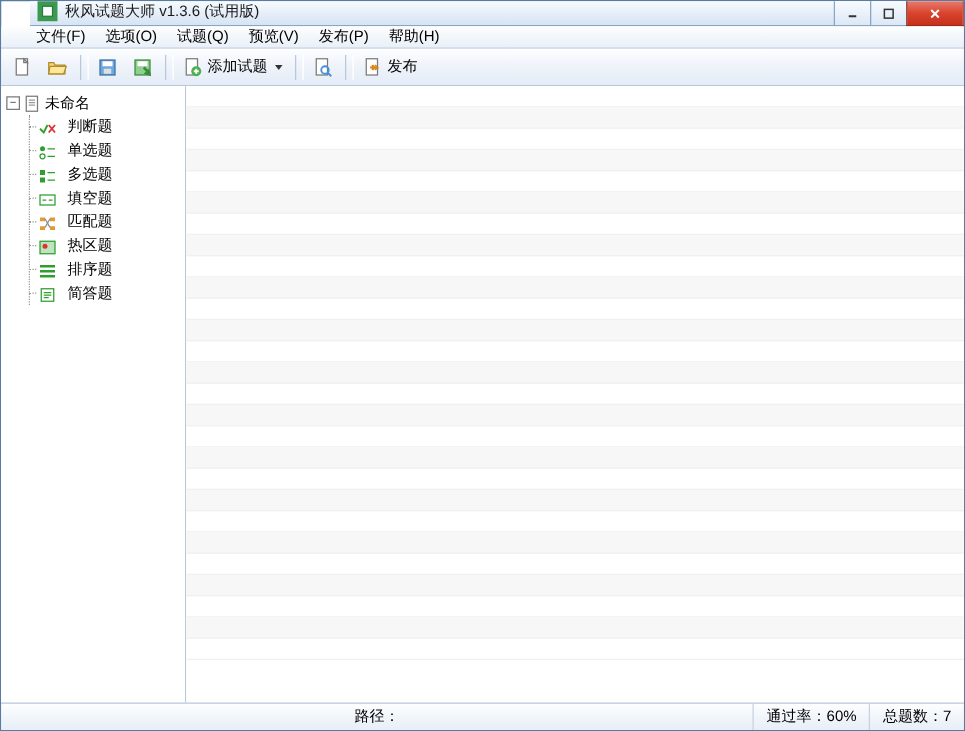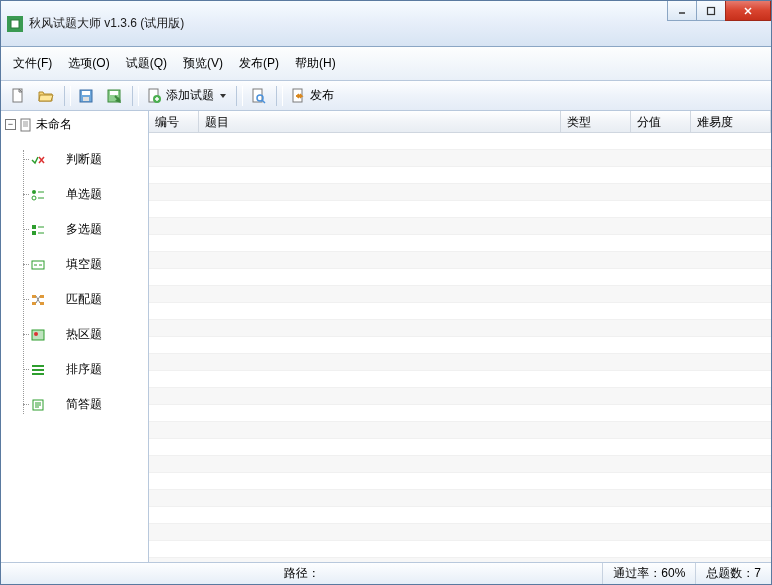--- a/index.html
+++ b/index.html
@@ -1,39 +1,39 @@
 <!DOCTYPE html>
 <html><head>
 <meta charset="utf-8">
 <style>
   * { box-sizing: border-box; }
   html, body { margin: 0; padding: 0; font-family: "Microsoft YaHei", "SimSun", Tahoma, sans-serif; font-size: 12px; background: #d9e4f1; }
   .window { width: 772px; height: 585px; background: #ffffff; border: 1px solid #5a7aa0; position: relative; display: flex; flex-direction: column; }
-  .titlebar { height: 46px; background: linear-gradient(to bottom, #f6fbff 0%, #e6eef9 50%, #d7e4f3 100%); display: flex; align-items: center; padding: 0 0 0 6px; border-bottom: 1px solid #8ba6c4; }
+  .titlebar { height: 20px; background: linear-gradient(to bottom, #f6fbff 0%, #e6eef9 50%, #d7e4f3 100%); display: flex; align-items: flex-start; padding: 0 0 0 6px; border-bottom: 1px solid #8ba6c4; margin-left: 23px; }
   .titlebar .app-icon { width: 16px; height: 16px; background: #3a9a52; margin-right: 6px; display:flex; align-items:center; justify-content:center; color:#fff; font-size:10px; }
   .titlebar .title-text { flex: 1; color: #1a1a1a; }
   .win-controls { display: flex; height: 100%; }
   .win-btn { width: 30px; height: 20px; margin-top: 0; display: flex; align-items: center; justify-content: center; border: 1px solid #8ba6c4; border-top:none; background: linear-gradient(to bottom,#f8fbfe,#dce8f5); margin-left:-1px;}
   .win-btn.minimize svg, .win-btn.maximize svg { width:10px; height:10px; }
   .win-btn.close { background: linear-gradient(to bottom, #e67a6d 0%, #d9442f 50%, #c7301b 100%); border-color:#a02818; width:46px;}
   .win-btn.close svg { width:10px; height:10px; }
-  .menubar { height: 34px; background: linear-gradient(to bottom,#fdfefe,#e9f0f8); border-bottom: 1px solid #b8c8dc; display: flex; align-items: center; padding: 0 4px; }
+  .menubar { height: 18px; background: linear-gradient(to bottom,#fdfefe,#e9f0f8); border-bottom: 1px solid #b8c8dc; display: flex; align-items: center; padding: 0 20px; }
   .menu-item { padding: 2px 8px; color: #000; cursor: default; }
   .toolbar { height: 30px; background: linear-gradient(to bottom,#fdfeff,#eef3fa 50%,#e4ecf6); border-bottom: 1px solid #b8c8dc; display: flex; align-items: center; padding: 0 4px; gap: 2px; }
   .tool-btn { height: 24px; min-width: 24px; display: flex; align-items: center; justify-content: flex-end; padding: 0 4px; border: 1px solid transparent; border-radius: 3px; cursor: default; gap:4px;}
   .tool-sep { width: 1px; height: 20px; background: #b8c8dc; margin: 0 3px; }
   .tool-sep2 { width:1px; height:20px; background:#fff; }
   .tool-btn .caret { width:0;height:0;border-left:3px solid transparent;border-right:3px solid transparent;border-top:4px solid #333; margin-left:2px;}
   .body-area { flex: 1; display: flex; min-height: 0; background: #fff; }
   .sidebar { width: 148px; border-right: 1px solid #b8c8dc; background: #ffffff; overflow: auto; padding: 4px 2px; }
   .tree-root { display:flex; align-items:center; gap:2px; padding:1px 2px;}
   .tree-root .expander { width:11px;height:11px;border:1px solid #7a7a7a;display:flex;align-items:center;justify-content:center;font-size:9px;line-height:1;color:#333;background:#fff;}
   .tree-root .node-icon { width:16px;height:14px;display:flex;align-items:center;justify-content:center; }
   .tree-children { margin-left: 20px; border-left:1px dotted #999; padding-left:0;}
-  .tree-child { display:flex; align-items:center; gap:20px; padding:1px 2px 1px 6px; position:relative;margin-top:16px;}
+  .tree-child { display:flex; align-items:flex-end; gap:8px; padding:1px 2px 1px 6px; position:relative;}
   .tree-child::before { content:""; position:absolute; left:-1px; top:9px; width:6px; border-top:1px dotted #999;}
   .tree-child .child-icon { width:16px; height:14px; display:flex; align-items:center; justify-content:center; font-size:10px;}
   .main-area { flex: 1; display: flex; flex-direction: column; min-width: 0; }
   .table-header { height: 22px; background: linear-gradient(to bottom,#ffffff,#f1f4f8 50%,#e8edf3); border-bottom: 1px solid #cfd6df; display: flex; }
   .th { border-right: 1px solid #d0d7e0; padding: 3px 6px; color: #000; }
   .th.col-num { width: 50px; }
   .th.col-title { flex: 1; }
   .th.col-type { width: 70px; }
   .th.col-score { width: 60px; }
   .th.col-diff { width: 80px; }
@@ -248,27 +248,20 @@
                 <line x1="4" y1="6" x2="10" y2="6" stroke="#2e9e2e"></line>
                 <line x1="4" y1="8" x2="8" y2="8" stroke="#2e9e2e"></line>
               </svg>
             </span>
           <span>简答题</span>
         </div>
       </div>
     </div>
 
     <div class="main-area">
-      <div class="table-header">
-        <div class="th col-num">编号</div>
-        <div class="th col-title">题目</div>
-        <div class="th col-type">类型</div>
-        <div class="th col-score">分值</div>
-        <div class="th col-diff">难易度</div>
-      </div>
       <div class="table-body">
         <div class="row"></div>
         <div class="row alt"></div>
         <div class="row"></div>
         <div class="row alt"></div>
         <div class="row"></div>
         <div class="row alt"></div>
         <div class="row"></div>
         <div class="row alt"></div>
         <div class="row"></div>

